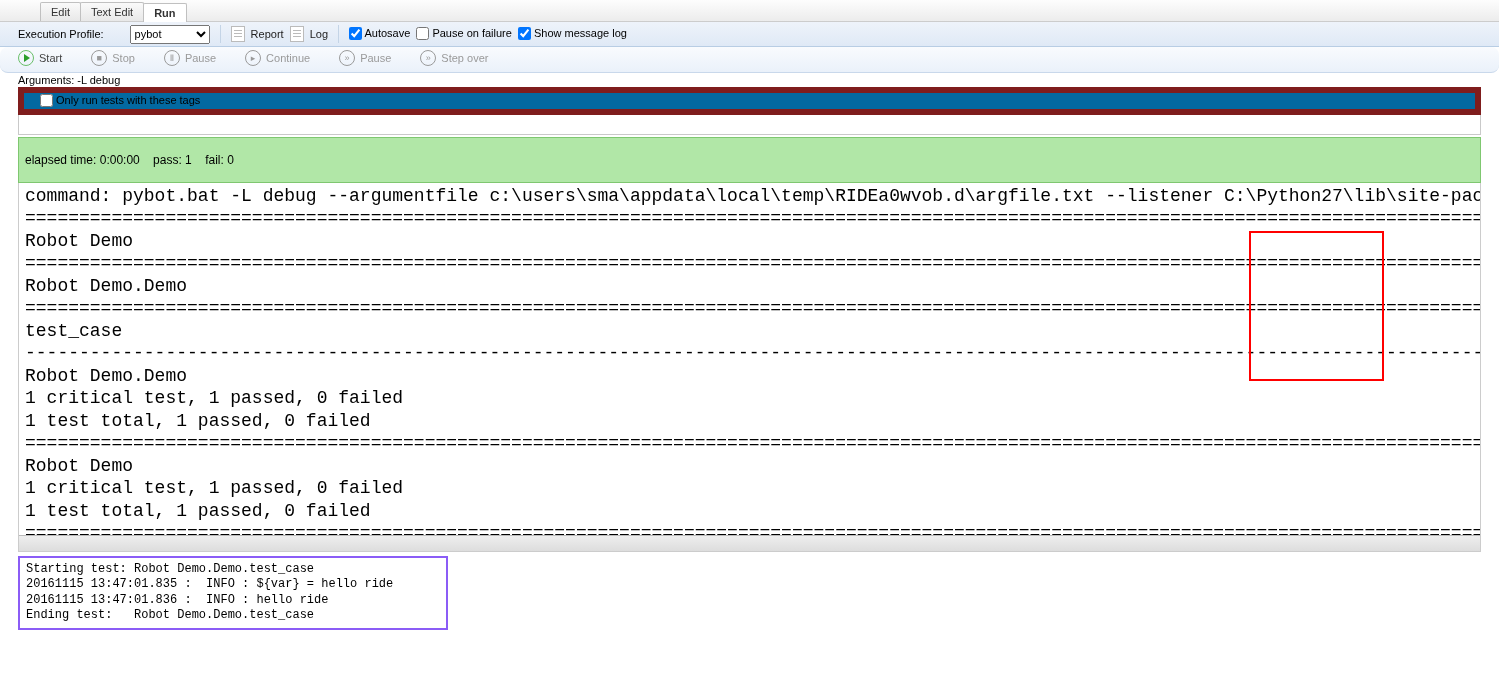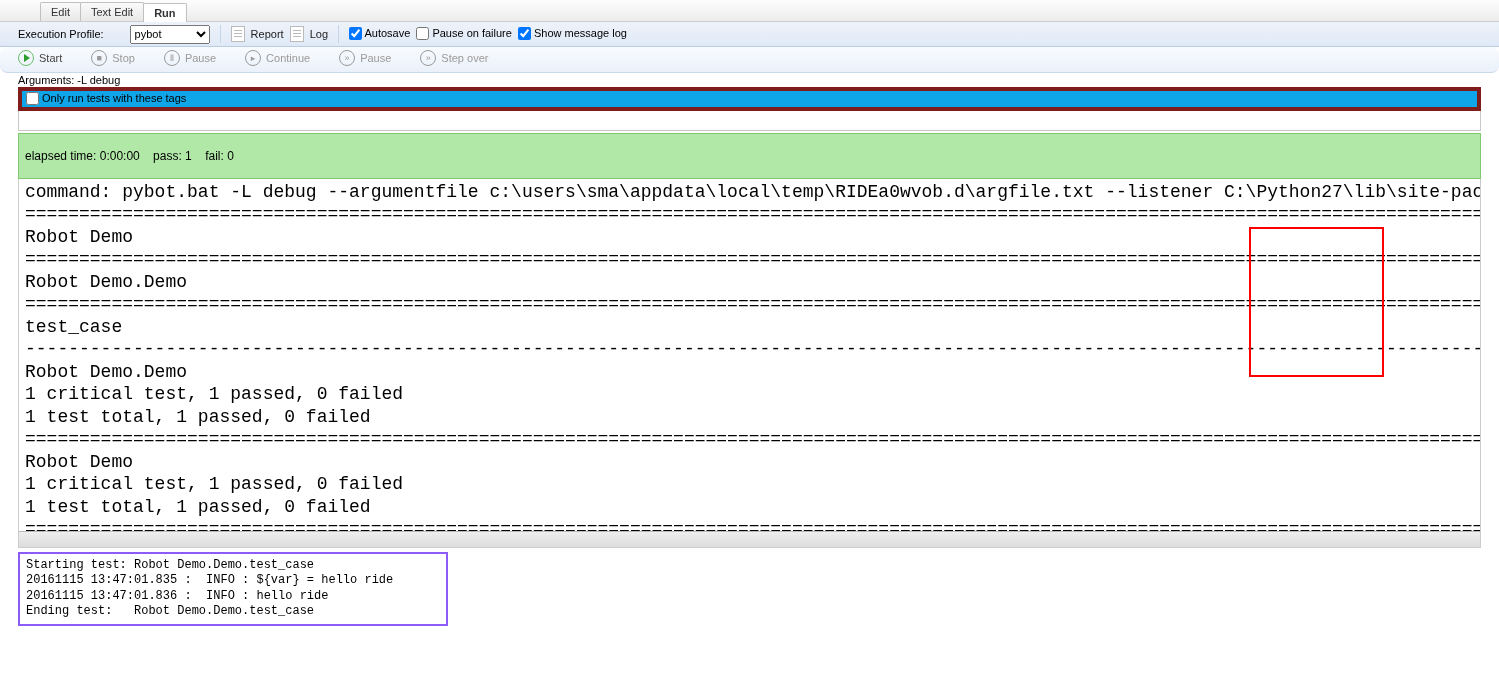--- a/index.html
+++ b/index.html
@@ -28,21 +28,21 @@
 .play-tri { width:0; height:0; border-left:6px solid #2b9e2b; border-top:4px solid transparent; border-bottom:4px solid transparent; margin-left:2px; }
 .play-circ { border-color:#6abf6a; }
 
 
 .argsrow { padding: 1px 18px; font-size: 11px; }
 .argsinput { border: none; outline: none; font-size: 11px; width: 400px; }
 
 
 .tagrow { display: flex; gap: 10px; padding: 0 18px; }
 .tagbox { flex: 1; }
-.tagcap { border: 4px solid #7f1d1d; padding: 1px 4px; background: #0ea5e9; }
+.tagcap { border: 6px solid #7f1d1d; padding: 1px 16px; background: #0369a1; }
 .tagbody { border: 1px solid #c9c9c9; border-top: none; height: 20px; padding: 2px 4px; background: #fff; }
 
 
 .statusbar { margin: 2px 18px 0 18px; background: #b1e7a7; border: 1px solid #7fc770; padding: 15px 6px; font-size: 12px; }
 
 
 .console-wrap { margin: 0 18px; border: 1px solid #ccc; border-top: none; }
 .console { font-family: "Consolas","Courier New",monospace; font-size: 18px; white-space: pre; padding: 2px 6px 2px 6px; line-height: 1.25; position: relative; height: 352px; overflow: hidden; }
 .scroll-h { height: 16px; background: linear-gradient(#eee,#ddd); border-top: 1px solid #bbb; }
 

